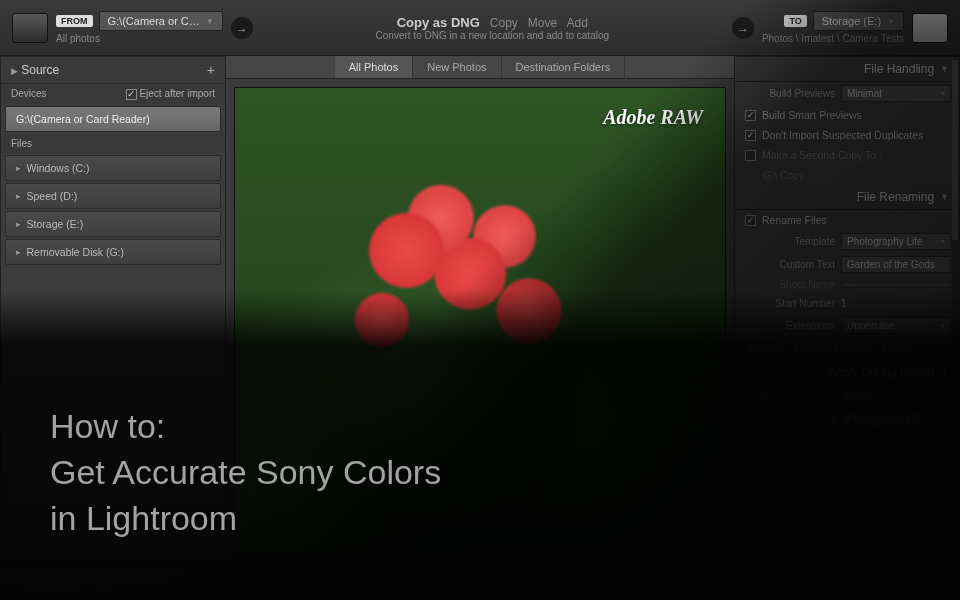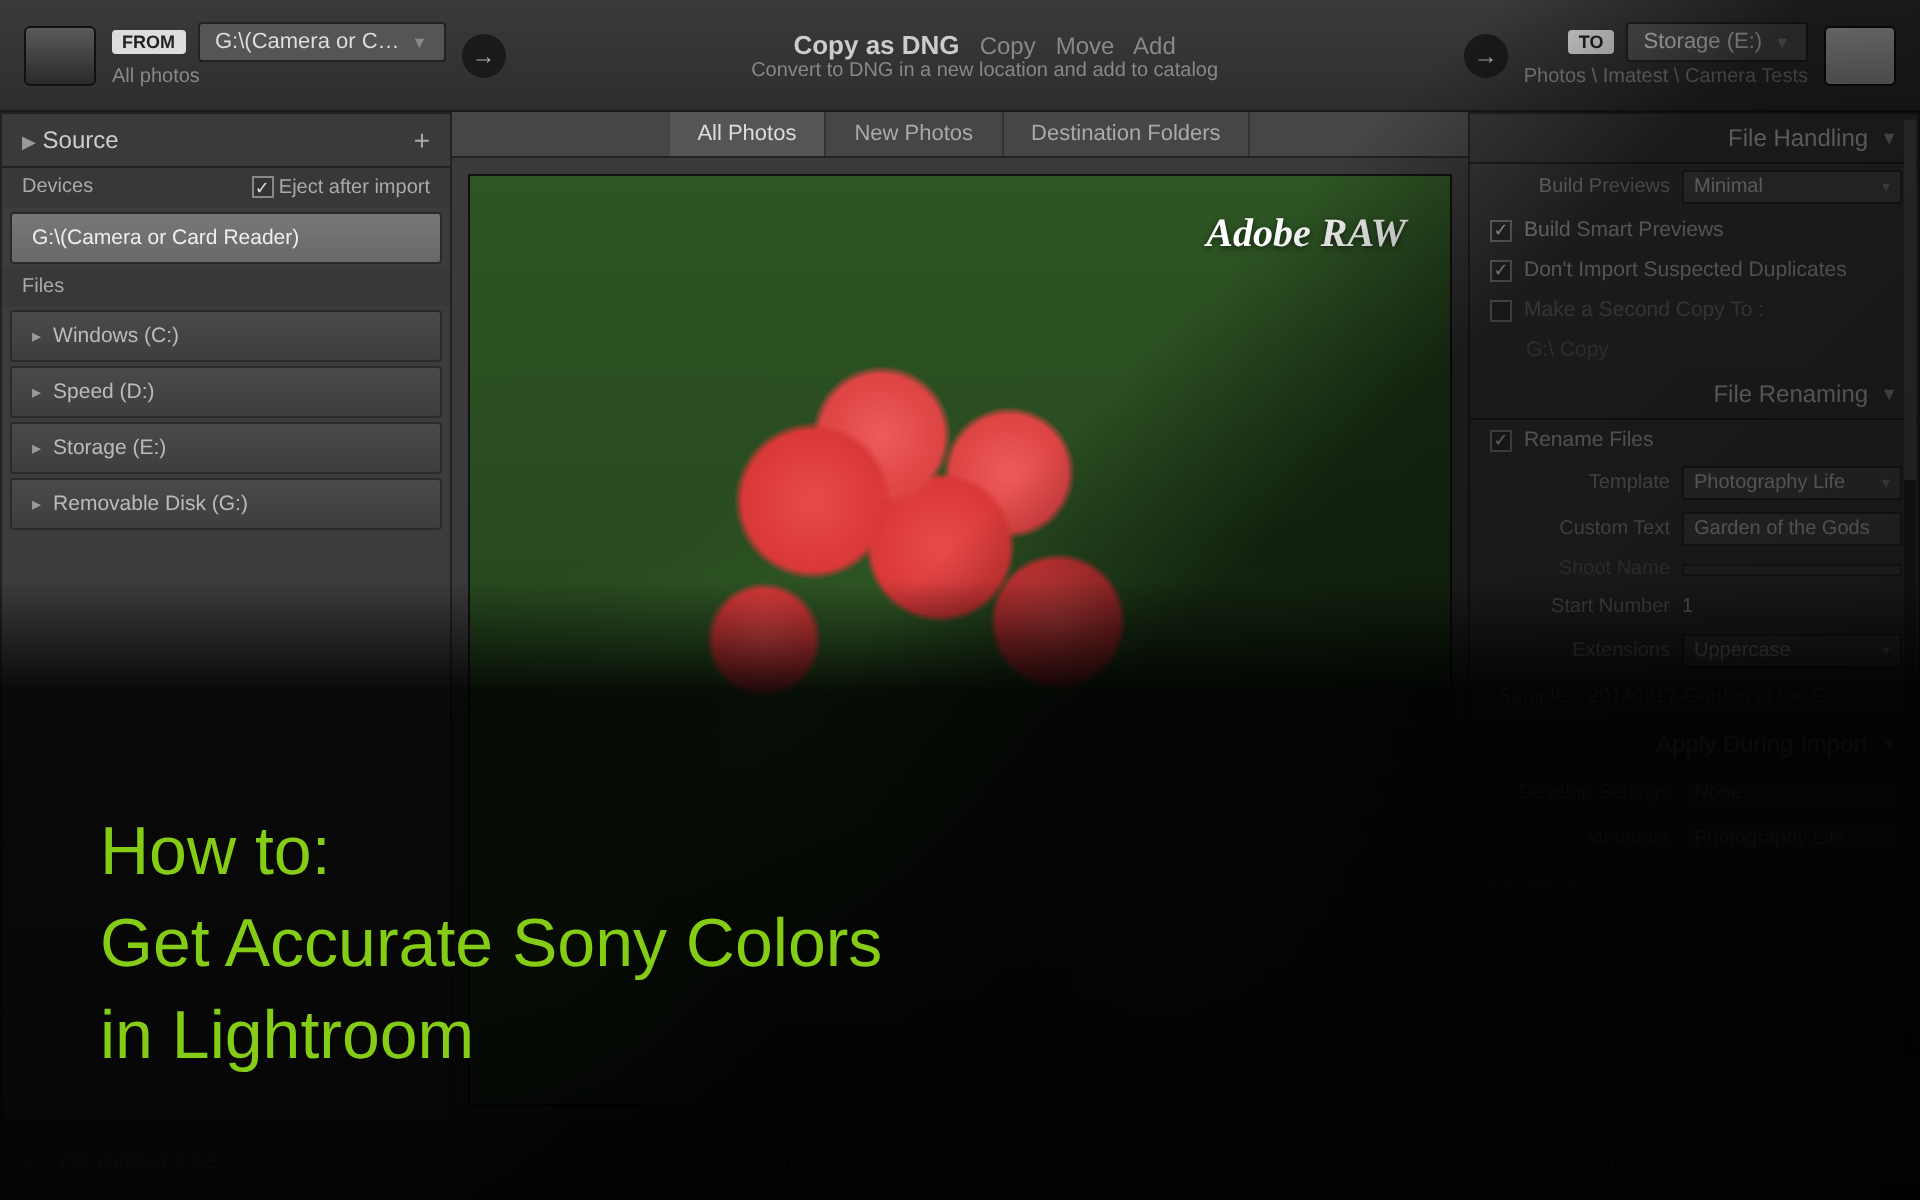--- a/index.html
+++ b/index.html
@@ -53,21 +53,21 @@
 .preview-label { position:absolute; top:18px; right:22px; color:#fff; font-weight:bold; font-size:20px; font-style:italic; font-family: Georgia, serif; text-shadow:0 1px 3px rgba(0,0,0,0.6); }
 
 .form-row { display:flex; align-items:center; padding:3px 8px; font-size:10px; gap:6px; }
 .form-row .lbl { flex:1; text-align:right; color:#999; }
 .form-row .val { width:110px; background:#505050; border:1px solid #2a2a2a; padding:2px 5px; color:#ccc; font-size:10px; display:flex; justify-content:space-between; align-items:center; }
 .form-row .txt { width:110px; color:#ccc; font-size:10px; padding:2px 0; }
 .sample { font-size:10px; color:#999; padding:4px 10px; background:#424242; margin:2px 4px; }
 
 .overlay { position:absolute; left:0; bottom:0; width:100%; height:310px; background:linear-gradient(180deg, rgba(0,0,0,0) 0%, rgba(0,0,0,0.85) 18%, rgba(0,0,0,0.9) 100%); pointer-events:none; }
 .overlay-diag { position:absolute; left:0; bottom:0; width:100%; height:600px; background:linear-gradient(135deg, rgba(0,0,0,0) 48%, rgba(0,0,0,0.55) 58%, rgba(0,0,0,0.7) 100%); pointer-events:none; }
-.title-text { position:absolute; left:50px; bottom:58px; color:#84cc16; font-size:34px; line-height:1.35; font-weight:500; font-family: "Comic Sans MS", "Segoe UI", sans-serif; }
+.title-text { position:absolute; left:50px; bottom:58px; color:#a3a3a3; font-size:34px; line-height:1.35; font-weight:500; font-family: "Comic Sans MS", "Segoe UI", sans-serif; }
 
 .bottom-bar { position:absolute; bottom:0; left:0; width:100%; height:38px; display:flex; align-items:center; padding:0 12px; gap:10px; }
 .btn { padding:5px 22px; font-size:12px; background:#4a4a4a; border:1px solid #222; color:#bbb; border-radius:2px; }
 .status { font-size:10px; color:#555; }
 .spacer { flex:1; }
 .drop-caret { font-size:8px; color:#888; }
 .scrollbar { position:absolute; right:2px; top:60px; width:6px; height:470px; background:#2a2a2a; }
 .scroll-thumb { width:6px; height:180px; background:#555; }
 </style>
 </head>

